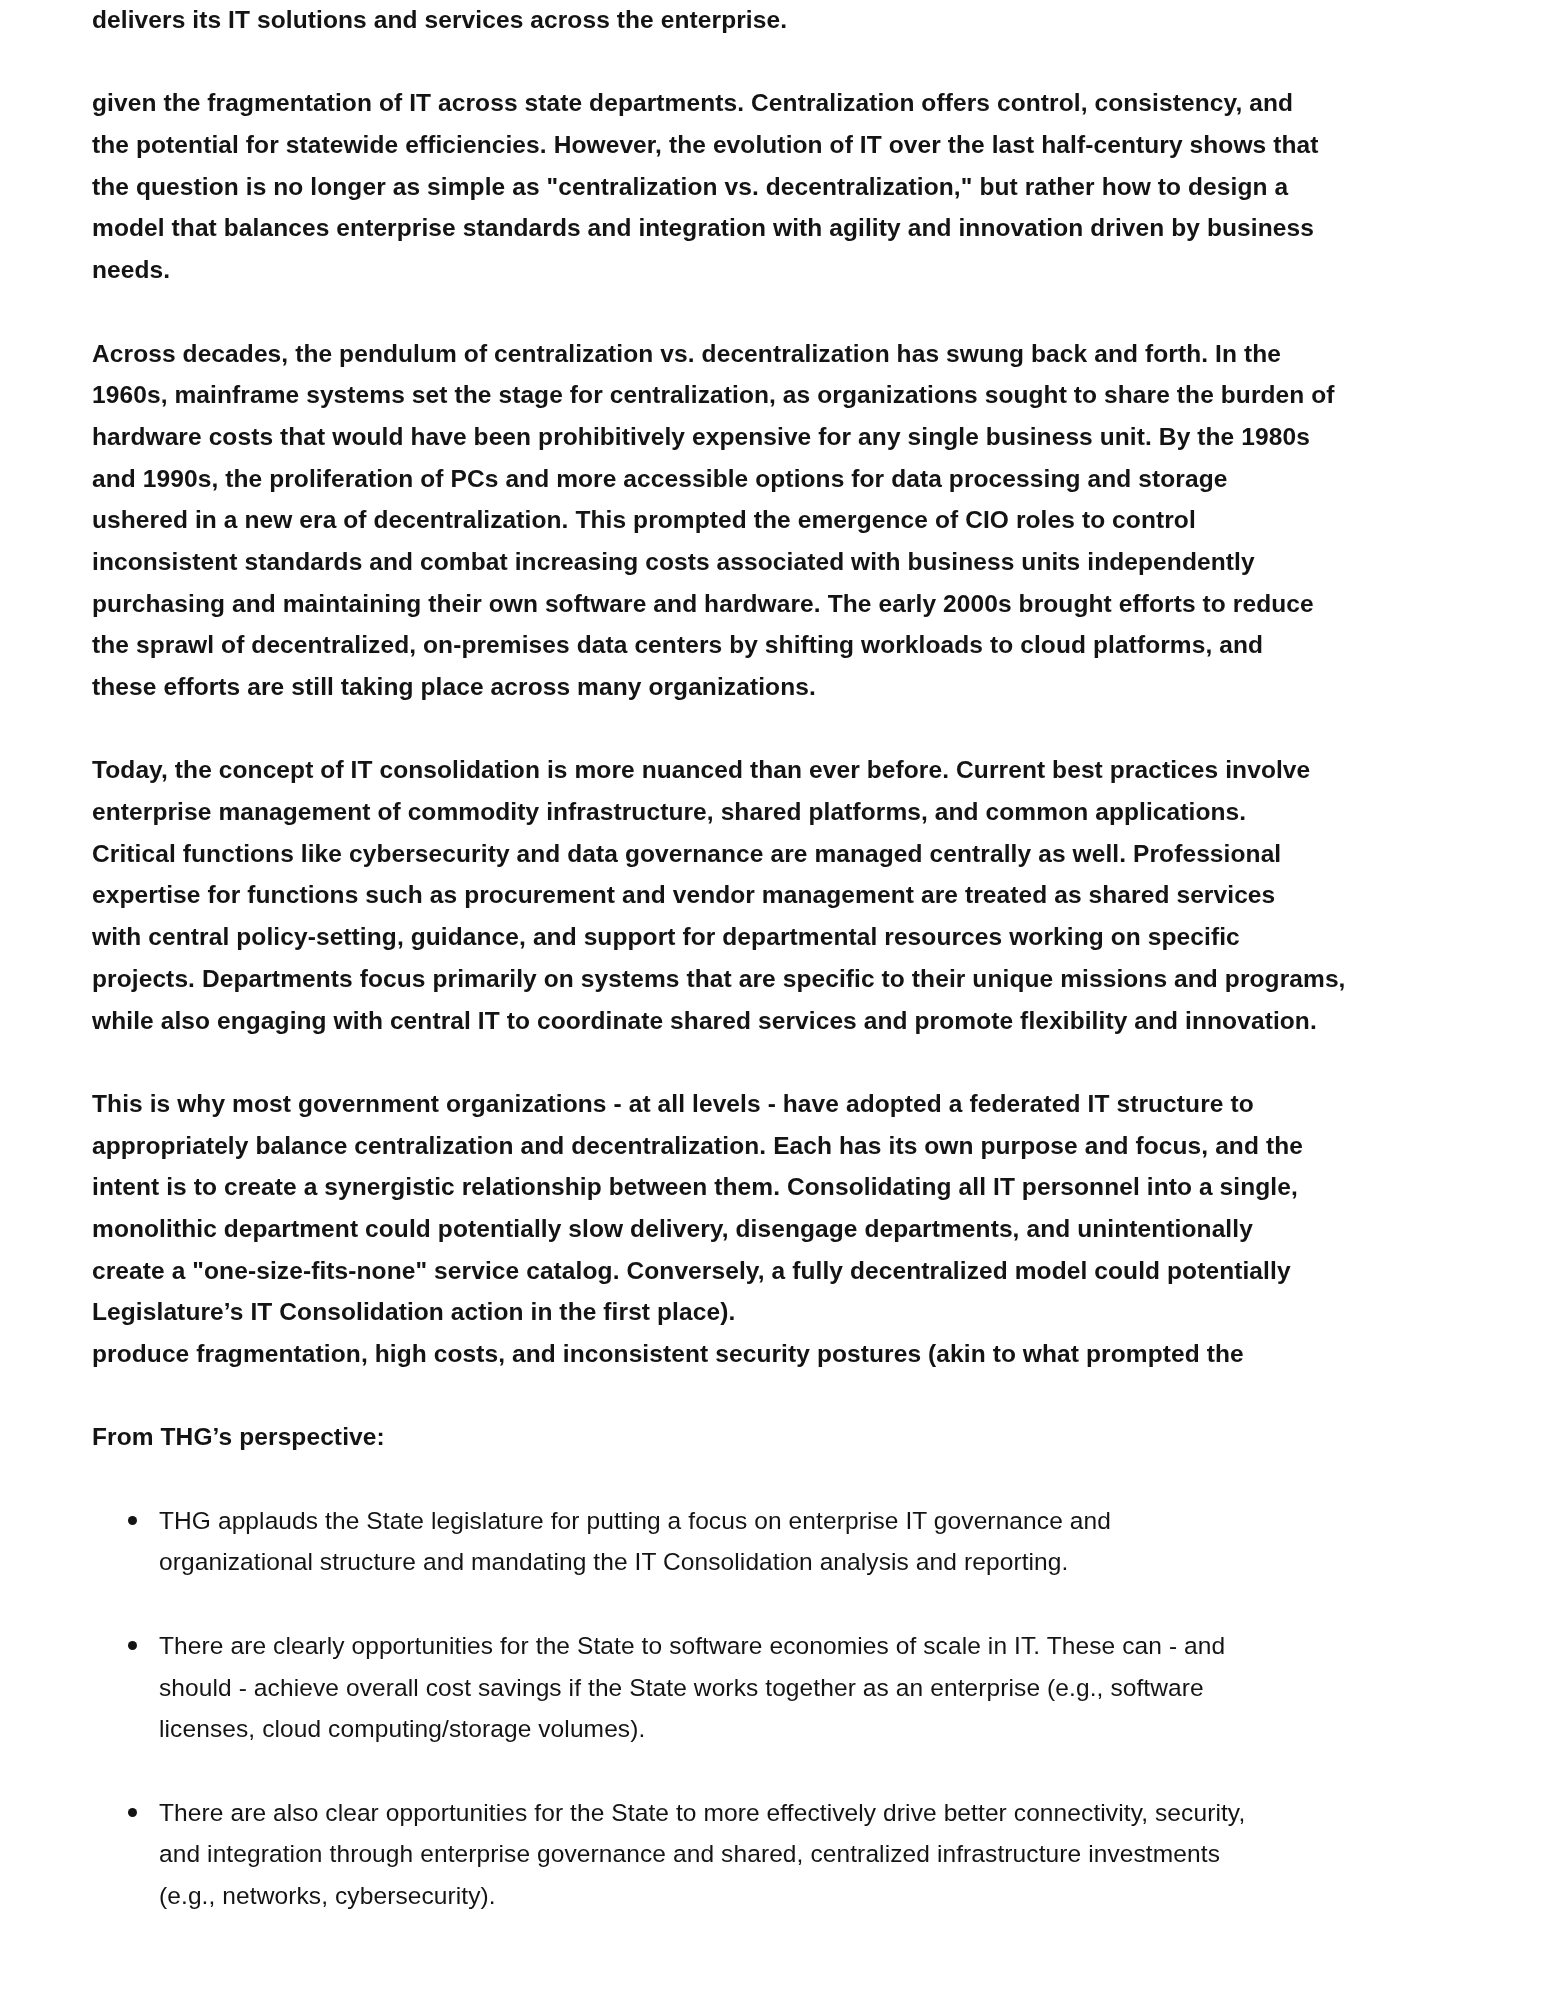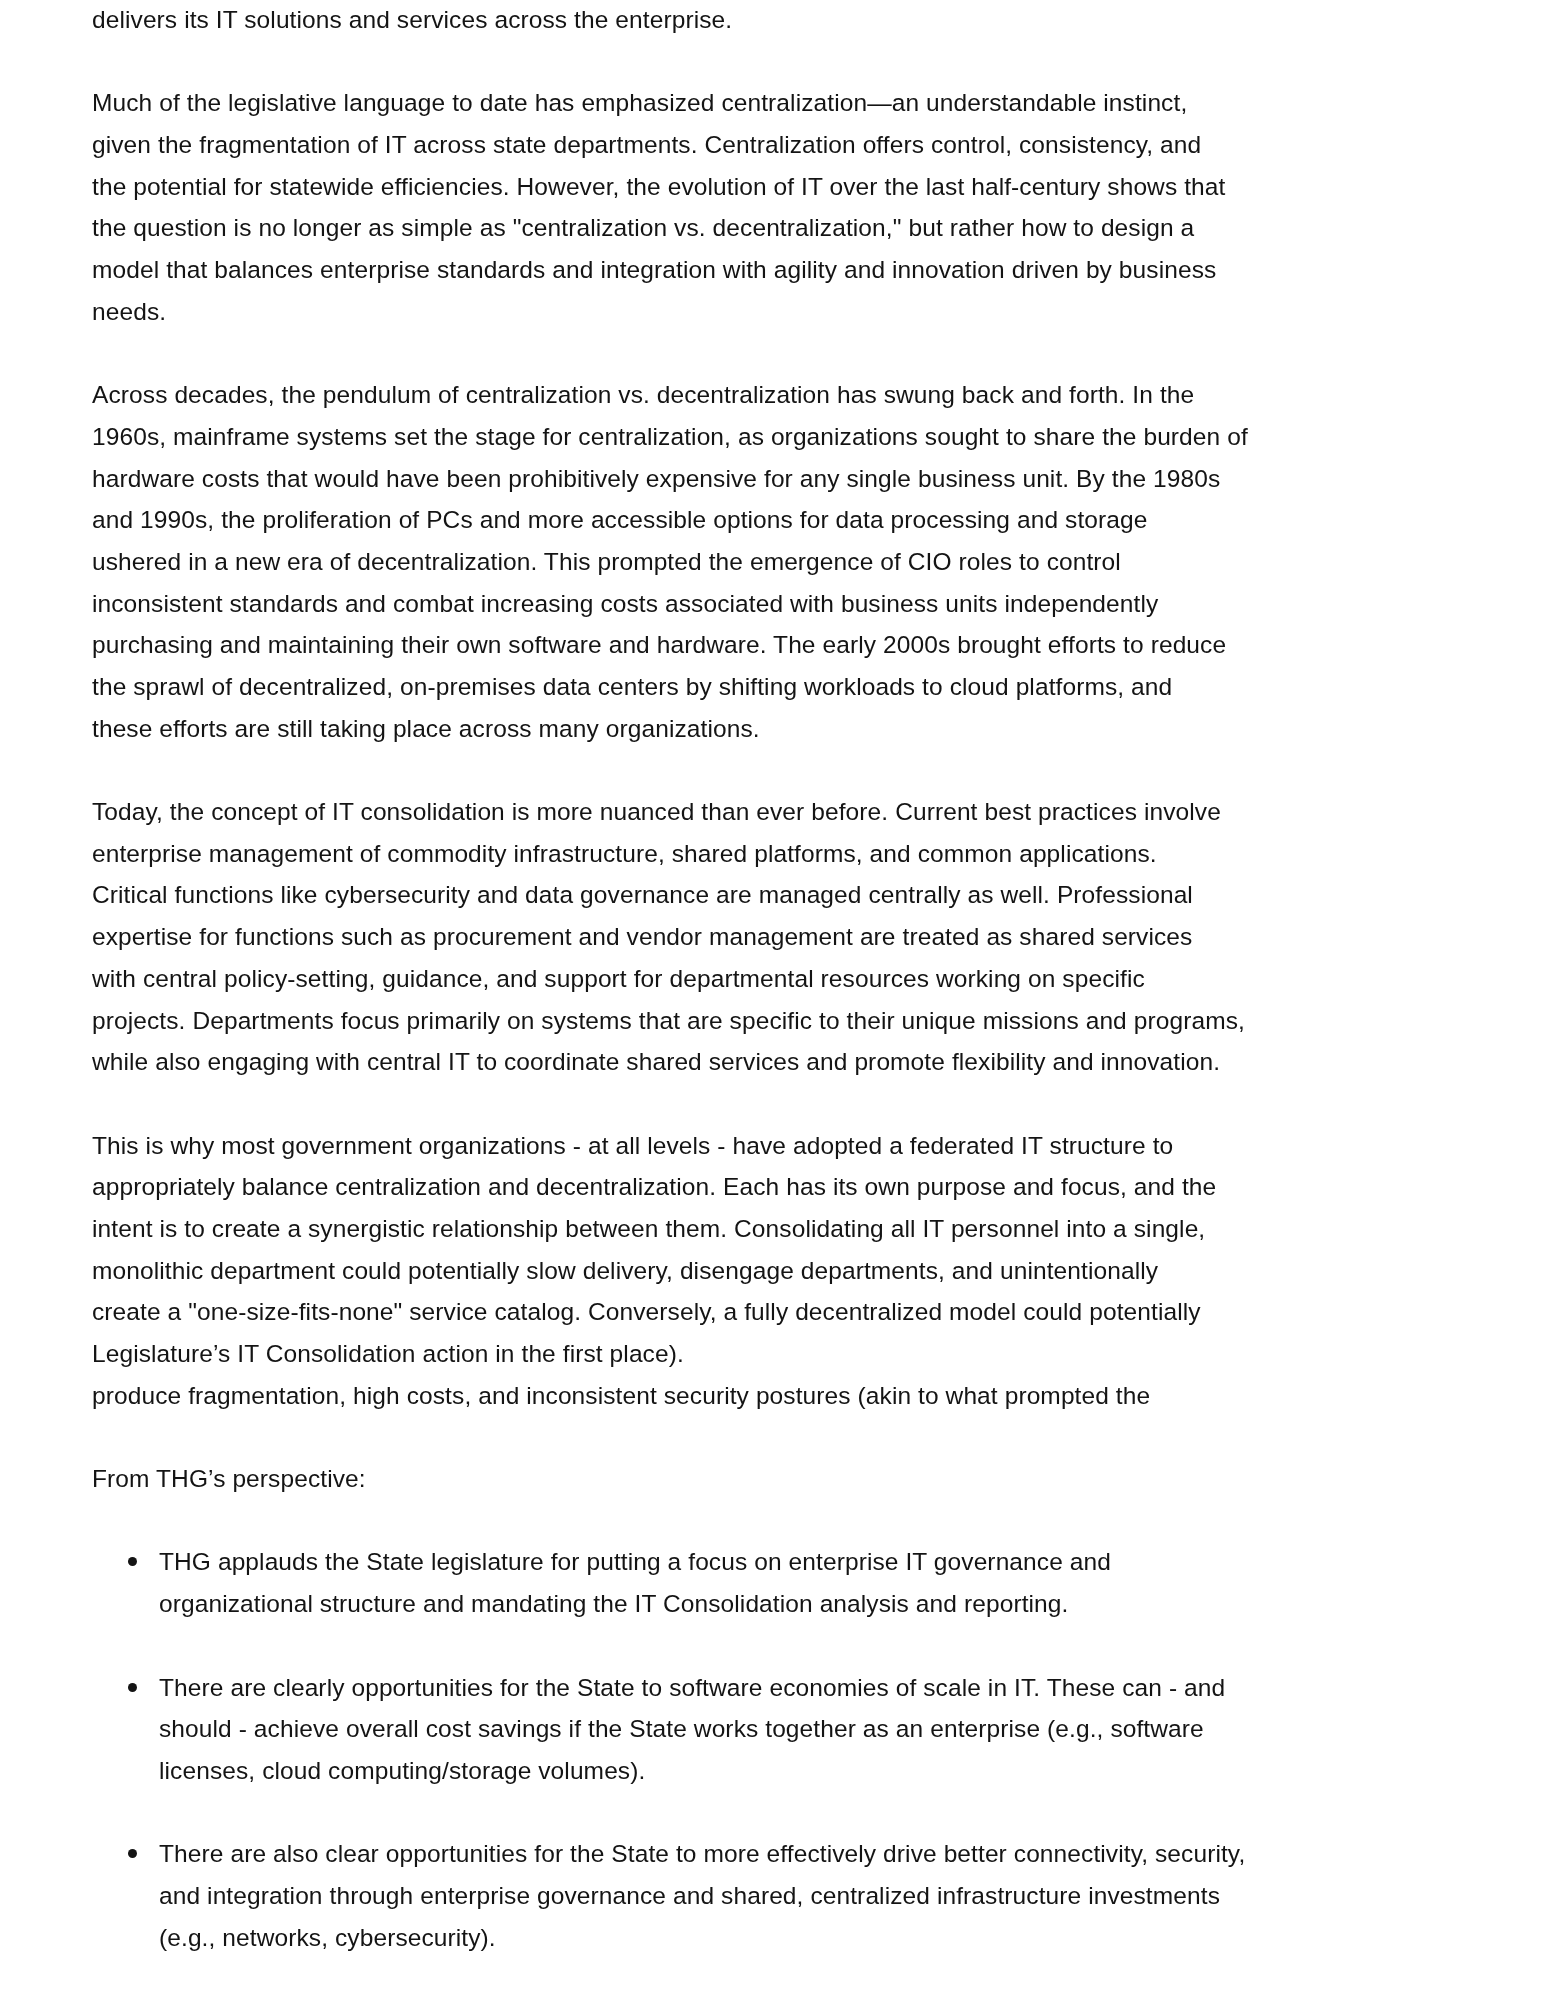--- a/index.html
+++ b/index.html
@@ -19,20 +19,21 @@
       position: absolute;
       left: 92px;
       top: -1px;
       width: 1380px;
       font-size: 24.5px;
       line-height: 41.7px;
       letter-spacing: 0.1px;
     }
     .para {
       margin: 0 0 41.7px 0;
+      font-weight: bold;
     }
     .line {
       display: block;
       white-space: nowrap;
       height: 41.7px;
     }
     .bullet-list {
       list-style: none;
       margin: 16px;
       padding: 0;
@@ -55,21 +56,20 @@
 </head>
 <body>
 
 <div class="page">
 
   <div class="para">
     <span class="line">delivers its IT solutions and services across the enterprise.</span>
   </div>
 
   <div class="para">
-    <span class="line">Much of the legislative language to date has emphasized centralization—an understandable instinct,</span>
     <span class="line">given the fragmentation of IT across state departments. Centralization offers control, consistency, and</span>
     <span class="line">the potential for statewide efficiencies. However, the evolution of IT over the last half-century shows that</span>
     <span class="line">the question is no longer as simple as "centralization vs. decentralization," but rather how to design a</span>
     <span class="line">model that balances enterprise standards and integration with agility and innovation driven by business</span>
     <span class="line">needs.</span>
   </div>
 
   <div class="para">
     <span class="line">Across decades, the pendulum of centralization vs. decentralization has swung back and forth. In the</span>
     <span class="line">1960s, mainframe systems set the stage for centralization, as organizations sought to share the burden of</span>

